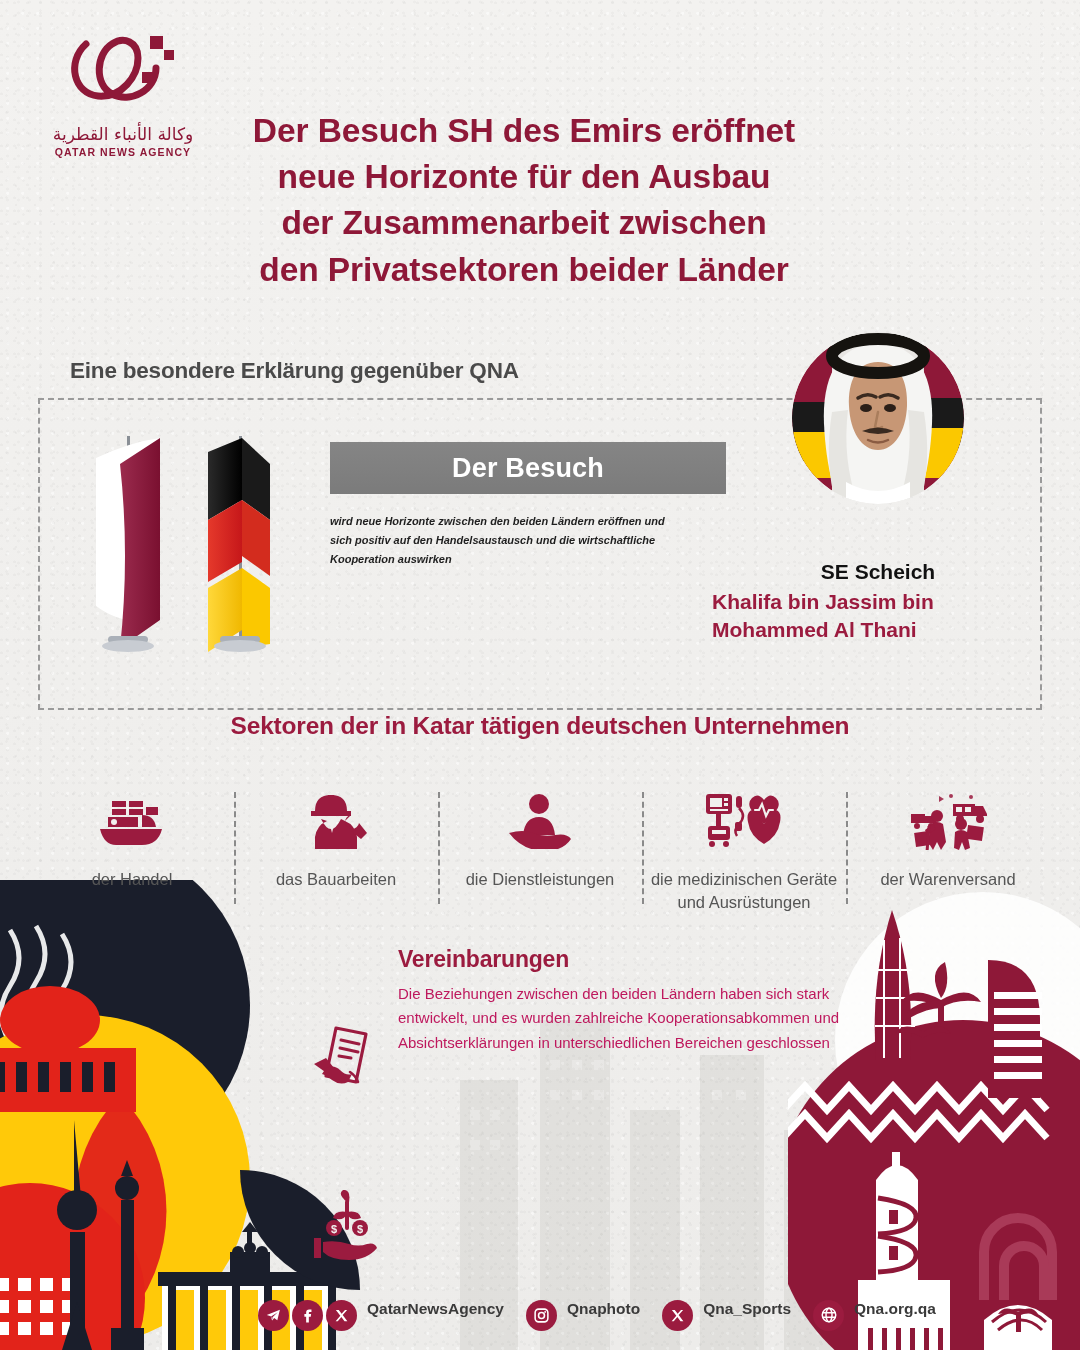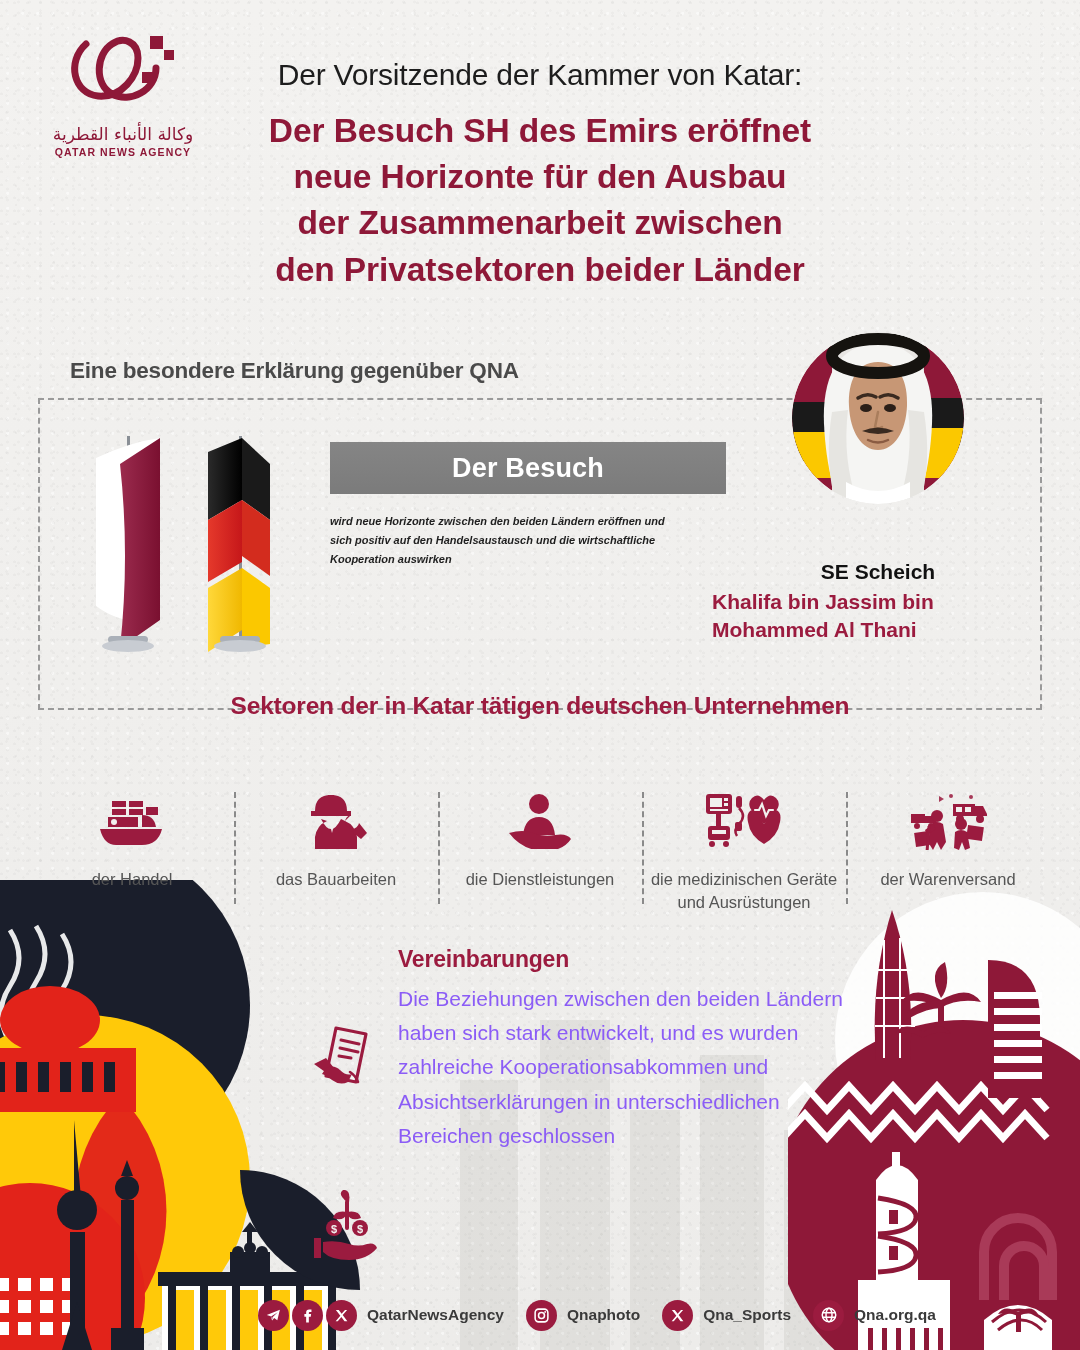--- a/index.html
+++ b/index.html
@@ -27,21 +27,21 @@
   
   .header{ position:absolute; left:0; top:0; width:1080px; height:320px; }
   .logo{ position:absolute; left:48px; top:28px; width:150px; text-align:center; }
   .logo-mark{ width:118px; height:84px; margin:0 auto; }
   .logo-ar{ font-size:17px; color:#8E1838; margin-top:8px; letter-spacing:.5px;
             font-family:"DejaVu Sans", sans-serif; direction:rtl; }
   .logo-en{ font-size:10.5px; font-weight:bold; color:#8E1838; letter-spacing:1.1px; margin-top:2px; }
 
   .kicker{ position:absolute; left:180px; top:58px; width:720px; text-align:center;
            font-size:30px; color:#1d1d1d; font-weight:500; letter-spacing:-.2px; }
-  .headline{ position:absolute; left:170px; top:108px; width:740px; text-align:center;
+  .headline{ position:absolute; left:154px; top:108px; width:740px; text-align:center;
              font-size:33.5px; font-weight:bold; color:#8E1838; line-height:1.38;
              letter-spacing:-.1px; }
 
   
   .sub-label{ position:absolute; left:70px; top:358px; font-size:22.5px; font-weight:bold;
               color:#4A4A4A; letter-spacing:-.2px; }
   .quote-frame{ position:absolute; left:38px; top:398px; width:1004px; height:312px;
                 border:2px dashed #9a9a9a; }
   .flags{ position:absolute; left:78px; top:428px; width:225px; height:250px; }
   .banner{ position:absolute; left:330px; top:442px; width:396px; height:52px;
@@ -54,44 +54,44 @@
   .portrait-wrap{ position:absolute; left:792px; top:332px; width:172px; height:172px; }
   .portrait{ width:172px; height:172px; border-radius:50%; overflow:hidden; position:relative; }
   .p-name-1{ position:absolute; left:742px; top:560px; width:272px; text-align:center;
              font-size:21px; font-weight:bold; color:#111; }
   .p-name-2{ position:absolute; left:712px; top:588px; width:332px; text-align:left;
              font-size:21px; font-weight:bold; color:#9B1B3F; line-height:1.34; }
   .p-role{ position:absolute; left:692px; top:664px; width:372px; text-align:center;
            font-size:15px; font-weight:bold; color:#1d1d1d; }
 
   
-  .sectors-title{ position:absolute; left:0; top:692px; width:1080px; text-align:center;
+  .sectors-title{ position:absolute; left:0; top:712px; width:1080px; text-align:center;
                   font-size:24.5px; font-weight:bold; color:#9B1B3F; letter-spacing:-.2px; }
   .sectors{ position:absolute; left:30px; top:788px; width:1020px; display:flex; }
   .sector{ flex:1; text-align:center; position:relative; padding:0 6px; }
   .sector + .sector::before{
     content:""; position:absolute; left:0; top:4px; width:0; height:112px;
     border-left:2px dashed #8a8a8a;
   }
   .sector-icon{ height:66px; display:flex; align-items:center; justify-content:center; }
   .sector-label{ margin-top:14px; font-size:16.5px; color:#555; line-height:1.38; }
 
   
   .info{ position:absolute; width:470px; }
   .info.agreements{ left:398px; top:946px; }
   .info.investments{ left:398px; top:1136px; }
   .info h3{ font-size:23px; font-weight:bold; color:#9B1B3F; margin-bottom:9px; letter-spacing:-.2px; }
-  .info p{ font-size:21px; color:#8b5cf6; line-height:1.63; }
+  .info p{ font-size:15px; color:#be185d; line-height:1.63; }
   .info-icon{ position:absolute; width:72px; height:72px; }
   .info-icon.ag{ left:310px; top:1022px; }
   .info-icon.inv{ left:312px; top:1190px; }
 
   
   .footer{ position:absolute; left:258px; top:1295px; display:flex; align-items:center; height:40px; }
-  .f-group{ display:flex; align-items:center; }
+  .f-group{ display:flex; }
   .f-icon{ width:31px; height:31px; border-radius:50%; background:#9B1B3F;
            display:flex; align-items:center; justify-content:center; margin-right:3px; }
   .f-text{ font-size:15.5px; font-weight:bold; color:#3a3a3a; margin:0 22px 0 7px; }
 
   
   .deco{ position:absolute; z-index:1; }
   .deco-bl{ left:-10px; top:880px; width:430px; height:470px; }
   .deco-br{ right:-8px; top:880px; width:300px; height:470px; }
   .deco-faint{ position:absolute; left:420px; top:960px; width:470px; height:390px;
                z-index:0; opacity:.10; }
@@ -304,21 +304,20 @@
           <path d="M22 16 C 2 34, 10 66, 34 68 C 58 70, 74 48, 74 30 C 74 14, 60 8, 48 16 C 32 26, 30 56, 48 66 C 66 76, 92 62, 92 40"></path>
         </g>
         <rect x="86" y="8" width="13" height="13" fill="#8E1838"></rect>
         <rect x="100" y="22" width="10" height="10" fill="#8E1838"></rect>
         <rect x="78" y="44" width="11" height="11" fill="#8E1838"></rect>
       </svg>
       <div class="logo-ar">وكالة الأنباء القطرية</div>
       <div class="logo-en">QATAR NEWS AGENCY</div>
     </div>
 
-    <div class="kicker">Der Vorsitzende der Kammer von Katar:</div>
 
     <div class="headline">
       <div>Der Besuch SH des Emirs eröffnet</div>
       <div>neue Horizonte für den Ausbau</div>
       <div>der Zusammenarbeit zwischen</div>
       <div>den Privatsektoren beider Länder</div>
     </div>
   </div>
 
   <div class="sub-label">Eine besondere Erklärung gegenüber QNA</div>

